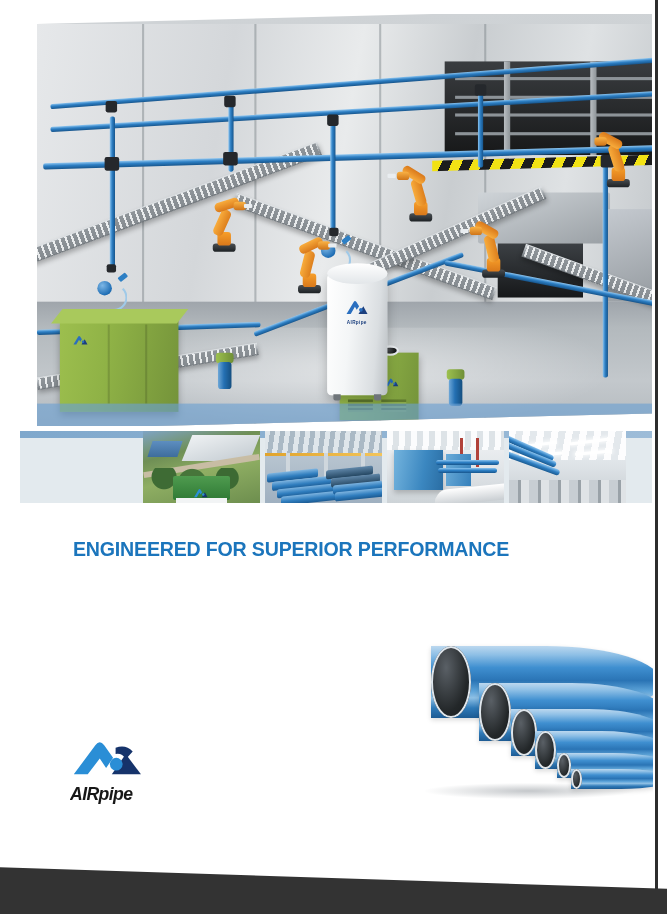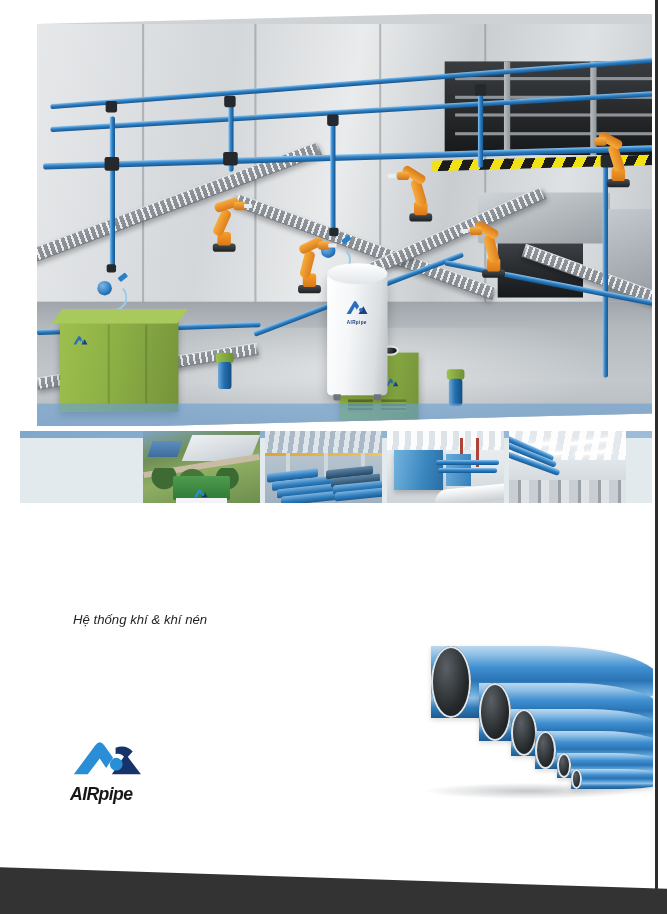--- a/index.html
+++ b/index.html
@@ -617,24 +617,24 @@
         <div class="duct" style="left:-4%; top:4%;  width:46%; transform:rotate(24deg); transform-origin:left center;"></div>
         <div class="duct" style="left:-4%; top:14%; width:48%; transform:rotate(22deg); transform-origin:left center;"></div>
         <div class="duct" style="left:-4%; top:26%; width:50%; transform:rotate(20deg); transform-origin:left center;"></div>
         <div class="machines"></div>
       </div>
 
     </div>
   </div>
 
   <div class="headline">
+    <h1>ENGINEERED FOR SUPERIOR PERFORMANCE</h1>
   </div>
 
   <div class="subtitle">
-    <p>Hệ thống khí &amp; khí nén</p>
   </div>
 
   <div class="pipes-photo">
     <div class="pipes-shadow"></div>
     <div class="bp" style="left:26px; top:10px;  width:230px; height:72px;">
       <div class="cap" style="width:40px;"></div>
     </div>
     <div class="bp" style="left:74px; top:47px;  width:185px; height:58px;">
       <div class="cap" style="width:32px;"></div>
     </div>

